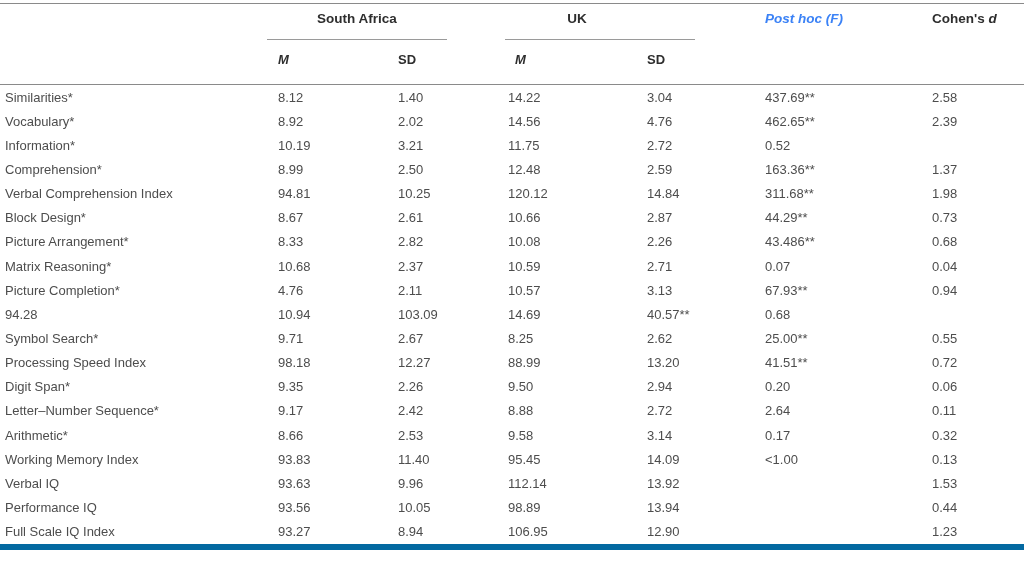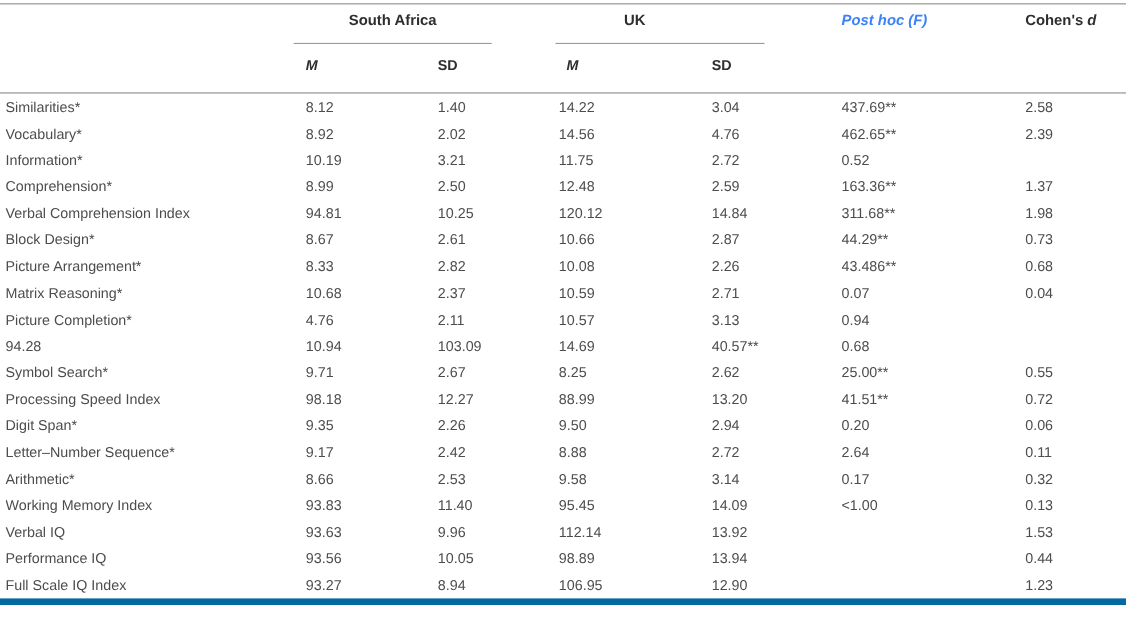--- a/index.html
+++ b/index.html
@@ -192,20 +192,21 @@
     <span class="cell">0.07</span>
     <span class="cell">0.04</span>
   </div>
 
   <div class="row">
     <span class="cell">Picture Completion*</span>
     <span class="cell">4.76</span>
     <span class="cell">2.11</span>
     <span class="cell">10.57</span>
     <span class="cell">3.13</span>
+    <span class="cell">67.93**</span>
     <span class="cell">0.94</span>
   </div>
 
   <div class="row">
     <span class="cell">94.28</span>
     <span class="cell">10.94</span>
     <span class="cell">103.09</span>
     <span class="cell">14.69</span>
     <span class="cell">40.57**</span>
     <span class="cell">0.68</span>

